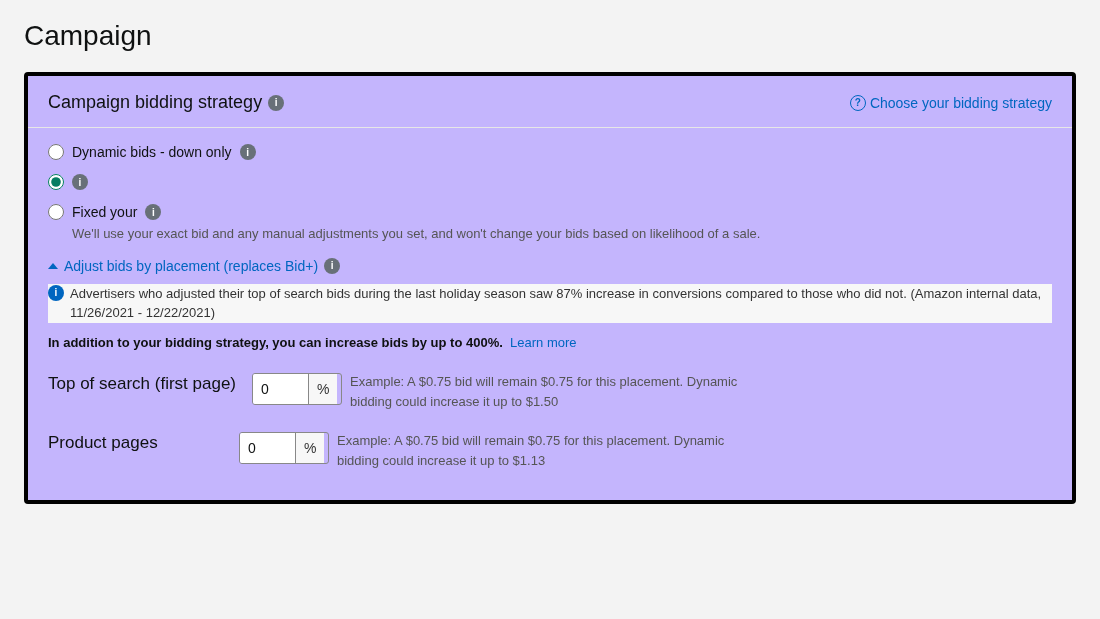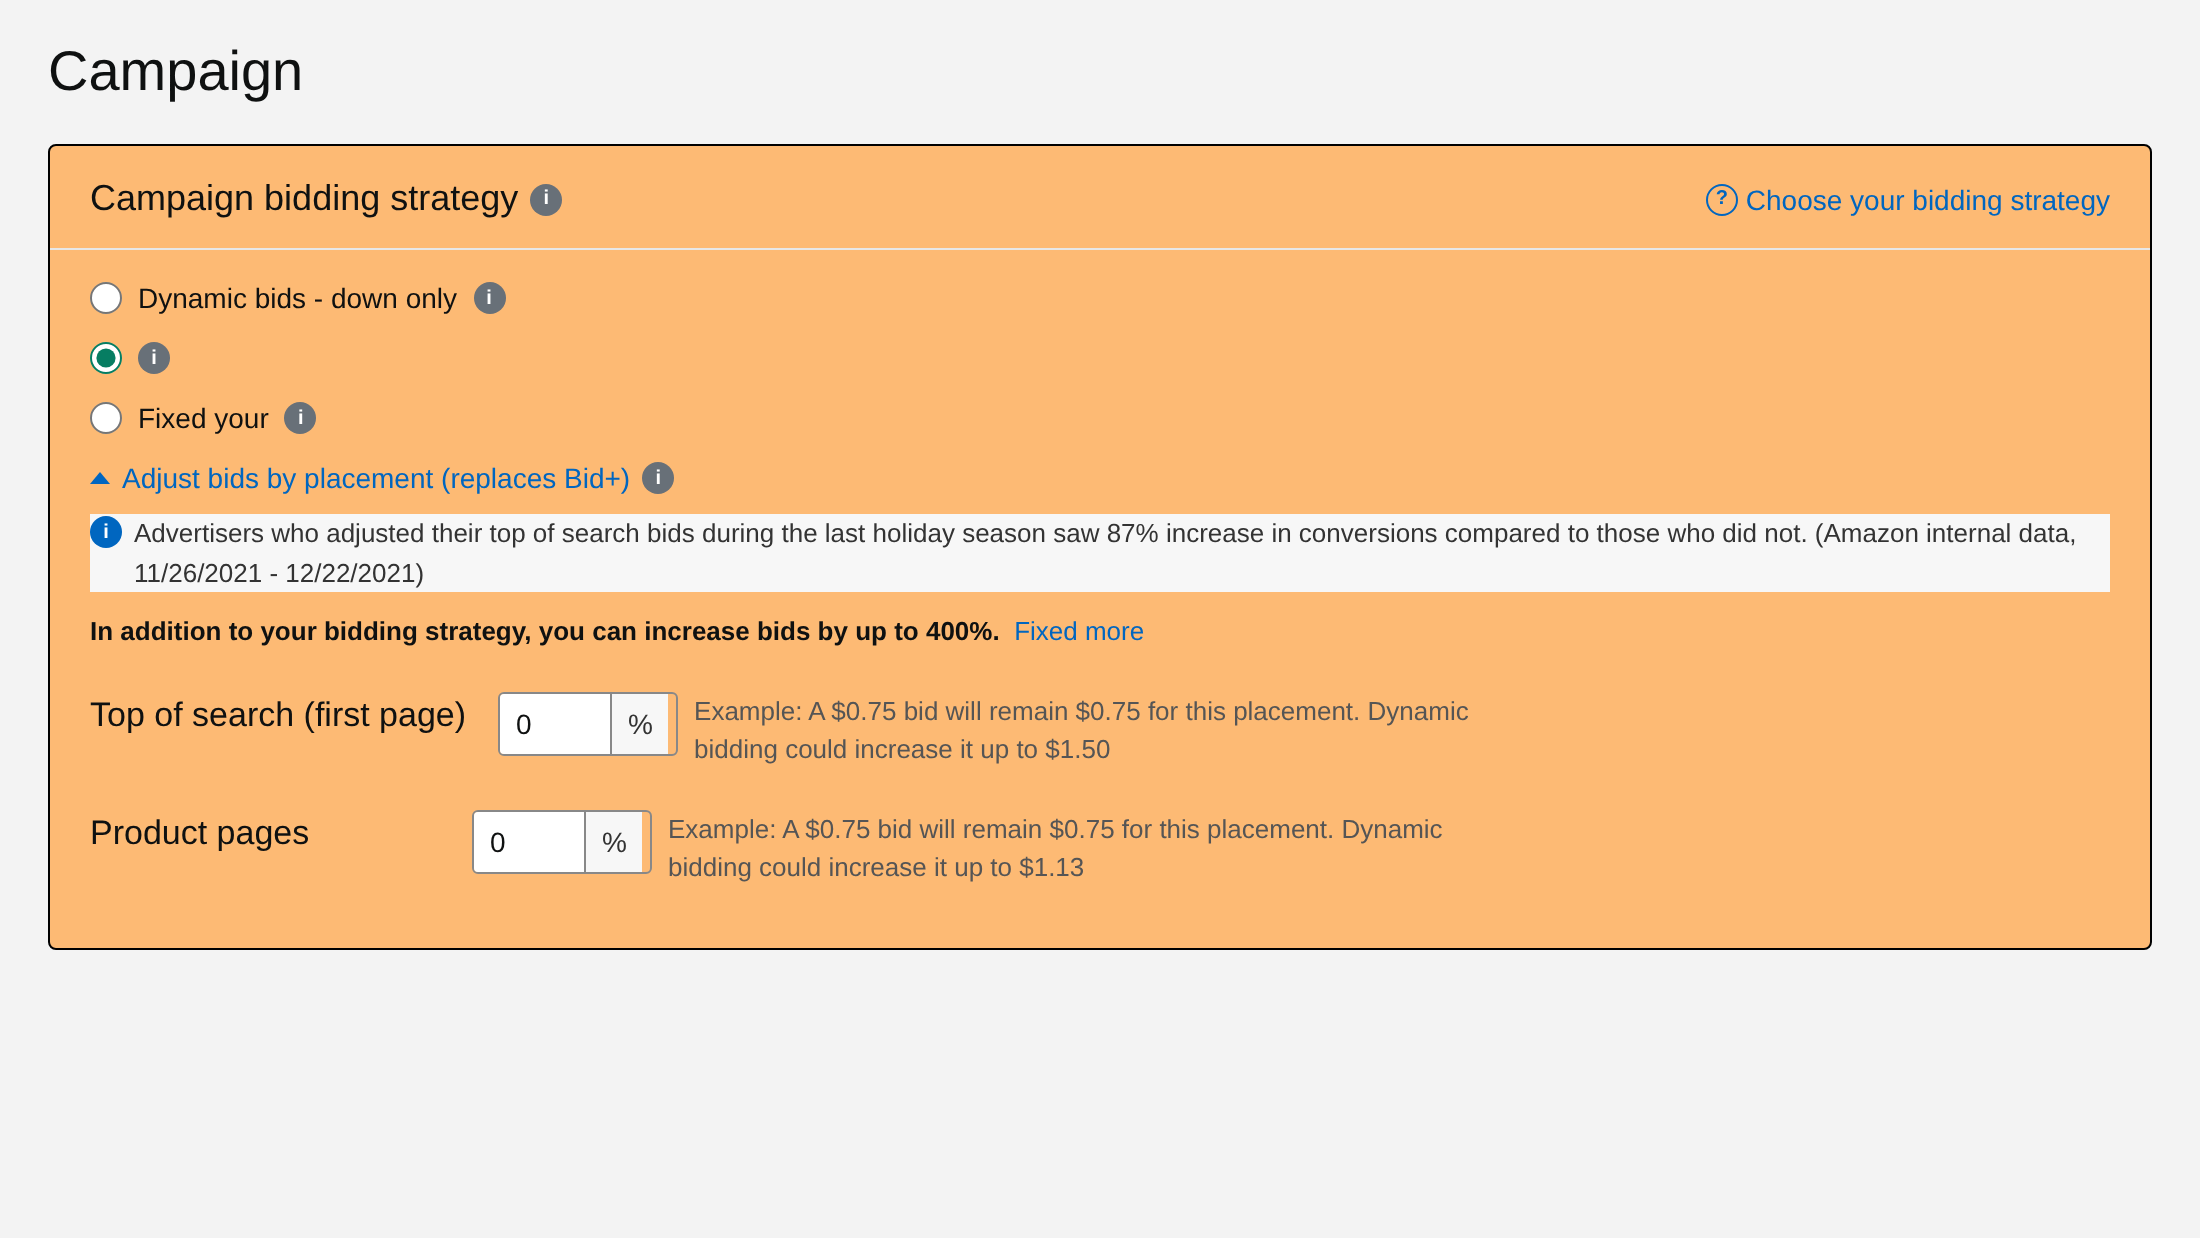--- a/index.html
+++ b/index.html
@@ -13,22 +13,22 @@
       padding: 20px 24px;
       max-width: 1100px;
     }
     .page-title {
       font-size: 28px;
       font-weight: 400;
       margin-bottom: 20px;
       color: #0f1111;
     }
     .section-card {
-      background: #fdba74;
-      border: 1px solid #000000;
+      background: #c4b5fd;
+      border: 4px solid #000000;
       border-radius: 4px;
       padding: 0;
       margin-bottom: 4px;
     }
     .section-header {
       display: flex;
       align-items: center;
       justify-content: space-between;
       padding: 16px 20px 14px 20px;
       border-bottom: 1px solid #e7e7e7;
@@ -262,37 +262,38 @@
           <span class="info-icon" title="More info">i</span>
         </div>
       </div>
 
       <div class="radio-option">
         <div class="radio-label-row">
           <input type="radio" class="radio-input" name="bidding-strategy" style="">
           <span class="radio-text">Fixed your</span>
           <span class="info-icon" title="More info">i</span>
         </div>
+        <div class="radio-desc">We'll use your exact bid and any manual adjustments you set, and won't change your bids based on likelihood of a sale.</div>
       </div>
 
       <div class="adjust-section">
         <div class="adjust-header">
           <span class="chevron-up"></span>
           <span>Adjust bids by placement (replaces Bid+)</span>
           <span class="info-icon" title="More info">i</span>
         </div>
 
         <div class="info-banner">
           <span class="info-banner-icon">i</span>
           <span>Advertisers who adjusted their top of search bids during the last holiday season saw 87% increase in conversions compared to those who did not. (Amazon internal data, 11/26/2021 - 12/22/2021)</span>
         </div>
 
         <div class="bids-note">
           <strong>In addition to your bidding strategy, you can increase bids by up to 400%.</strong>
-          &nbsp;<a class="learn-more" href="#">Fixed more</a>
+          &nbsp;<a class="learn-more" href="#">Learn more</a>
         </div>
 
         <div class="placement-row">
           <div class="placement-label">Top of search (first page)</div>
           <div>
             <div style="display:flex;align-items:center;gap:8px;">
               <div class="placement-input-wrapper">
                 <input type="text" class="placement-input" value="0" style="">
                 <span class="placement-input-suffix">%</span>
               </div>

